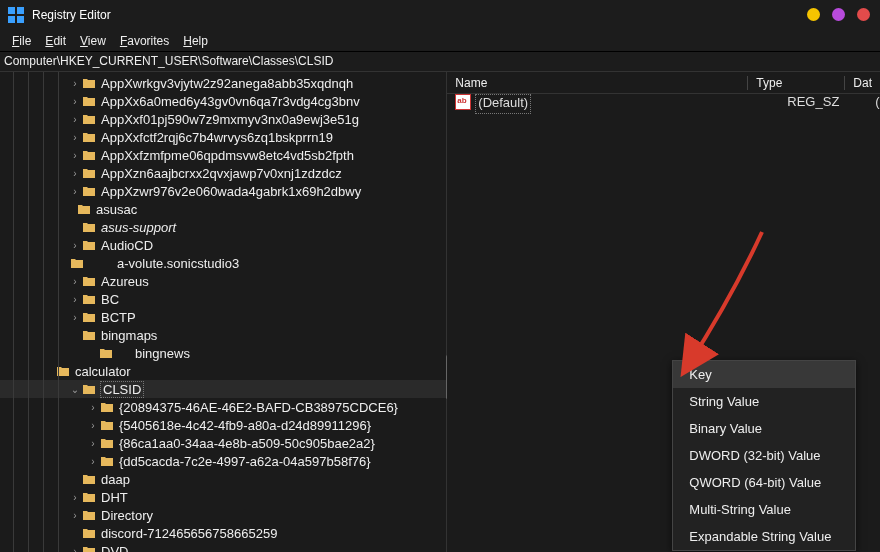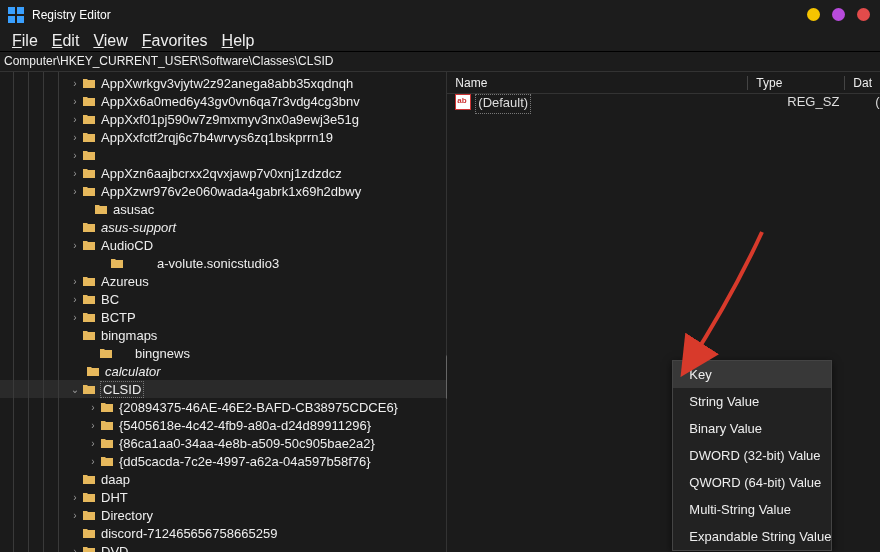--- a/index.html
+++ b/index.html
@@ -5,21 +5,21 @@
   * { box-sizing: border-box; margin: 0; padding: 0; font-family: "Segoe UI", Arial, sans-serif; }
   body { width: 880px; height: 552px; background: #111; color: #ddd; overflow: hidden; position: relative; font-size: 13px; }
 
   .titlebar { height: 30px; background: #1c1c1c; display: flex; align-items: center; padding: 0 8px; position: relative; }
   .titlebar .app-icon { width: 16px; height: 16px; margin-right: 8px; display: inline-block; }
   .titlebar .title { color: #fff; font-size: 12px; }
   .winbtns { position: absolute; right: 10px; top: 8px; display: flex; gap: 12px; }
   .winbtn { width: 13px; height: 13px; border-radius: 50%; }
 
   .menubar { height: 22px; background: #1c1c1c; display: flex; align-items: center; padding: 0 6px; gap: 2px; border-bottom: 1px solid #000; }
-  .menubar .mi { padding: 2px 6px; font-size: 16px; color: #eee; cursor: default; }
+  .menubar .mi { padding: 2px 6px; font-size: 12px; color: #eee; cursor: default; }
   .menubar .mi .ul { text-decoration: underline; }
 
   .addrbar { height: 20px; background: #1c1c1c; color: #eee; font-size: 12px; padding: 2px 4px; border-bottom: 1px solid #333; }
 
   .content { display: flex; height: calc(552px - 30px - 22px - 20px); }
   .tree { width: 448px; background: #1b1b1b; overflow: hidden; border-right: 1px solid #333; position: relative; }
   .tree-inner { padding-top: 2px; }
   .node { display: flex; align-items: center; height: 18px; font-size: 13px; color: #eee; white-space: nowrap; }
   .node .chev { width: 10px; text-align: center; color: #999; font-size: 10px; margin-right: 2px; }
   .node .ficon { width: 14px; height: 14px; margin-right: 4px; display: inline-flex; align-items: center; justify-content: center; }
@@ -126,40 +126,41 @@
           </span>
           <span class="label">AppXxfctf2rqj6c7b4wrvys6zq1bskprrn19</span>
         </div>
         <div class="node" style="padding-left: 70px;">
           <span class="chev">›</span>
           <span class="ficon">
             <svg width="14" height="12" viewBox="0 0 14 12">
               <path class="folder-svg" d="M1 2h4l1 1h7v8H1z"></path>
             </svg>
           </span>
+          <span class="label">AppXxfzmfpme06qpdmsvw8etc4vd5sb2fpth</span>
         </div>
         <div class="node" style="padding-left: 70px;">
           <span class="chev">›</span>
           <span class="ficon">
             <svg width="14" height="12" viewBox="0 0 14 12">
               <path class="folder-svg" d="M1 2h4l1 1h7v8H1z"></path>
             </svg>
           </span>
           <span class="label">AppXzn6aajbcrxx2qvxjawp7v0xnj1zdzdcz</span>
         </div>
         <div class="node" style="padding-left: 70px;">
           <span class="chev">›</span>
           <span class="ficon">
             <svg width="14" height="12" viewBox="0 0 14 12">
               <path class="folder-svg" d="M1 2h4l1 1h7v8H1z"></path>
             </svg>
           </span>
           <span class="label">AppXzwr976v2e060wada4gabrk1x69h2dbwy</span>
         </div>
-        <div class="node" style="padding-left: 82px;">
+        <div class="node" style="padding-left: 65px;">
           <span class="chev"></span>
           <span class="ficon">
             <svg width="14" height="12" viewBox="0 0 14 12">
               <path class="folder-svg" d="M1 2h4l1 1h7v8H1z"></path>
             </svg>
           </span>
           <span class="label">asusac</span>
         </div>
         <div class="node" style="padding-left: 70px; font-style: italic;">
           <span class="chev"></span>
@@ -172,21 +173,21 @@
         </div>
         <div class="node" style="padding-left: 70px;">
           <span class="chev">›</span>
           <span class="ficon">
             <svg width="14" height="12" viewBox="0 0 14 12">
               <path class="folder-svg" d="M1 2h4l1 1h7v8H1z"></path>
             </svg>
           </span>
           <span class="label">AudioCD</span>
         </div>
-        <div class="node" style="padding-left: 70px; gap: 28px;">
+        <div class="node" style="padding-left: 30px; gap: 28px;">
           <span class="chev"></span>
           <span class="ficon">
             <svg width="14" height="12" viewBox="0 0 14 12">
               <path class="folder-svg" d="M1 2h4l1 1h7v8H1z"></path>
             </svg>
           </span>
           <span class="label">a-volute.sonicstudio3</span>
         </div>
         <div class="node" style="padding-left: 70px;">
           <span class="chev">›</span>
@@ -226,21 +227,21 @@
         </div>
         <div class="node" style="padding-left: 70px; gap: 17px;">
           <span class="chev"></span>
           <span class="ficon">
             <svg width="14" height="12" viewBox="0 0 14 12">
               <path class="folder-svg" d="M1 2h4l1 1h7v8H1z"></path>
             </svg>
           </span>
           <span class="label">bingnews</span>
         </div>
-        <div class="node" style="padding-left: 74px; font-style: italic;">
+        <div class="node" style="padding-left: 44px;">
           <span class="chev"></span>
           <span class="ficon">
             <svg width="14" height="12" viewBox="0 0 14 12">
               <path class="folder-svg" d="M1 2h4l1 1h7v8H1z"></path>
             </svg>
           </span>
           <span class="label">calculator</span>
         </div>
         <div class="node selected" style="padding-left: 70px;">
           <span class="chev">⌄</span>
@@ -344,21 +345,21 @@
       <div class="col">Dat</div>
     </div>
     <div class="rrow">
       <span class="ic"></span>
       <span class="rn">(Default)</span>
       <span class="ty">REG_SZ</span>
       <span class="da">(va</span>
     </div>
 
 
-    <div class="ctx" id="submenu" style="left:225px; top:288px; width:160px;">
+    <div class="ctx" id="submenu" style="left:225px; top:288px; width:184px;">
         <div class="ci hi">Key</div>
         <div class="ci">String Value</div>
         <div class="ci">Binary Value</div>
         <div class="ci">DWORD (32-bit) Value</div>
         <div class="ci">QWORD (64-bit) Value</div>
         <div class="ci">Multi-String Value</div>
         <div class="ci">Expandable String Value</div>
       </div>
 
     <svg class="arrow" style="left:225px; top:155px;" width="95" height="150">

